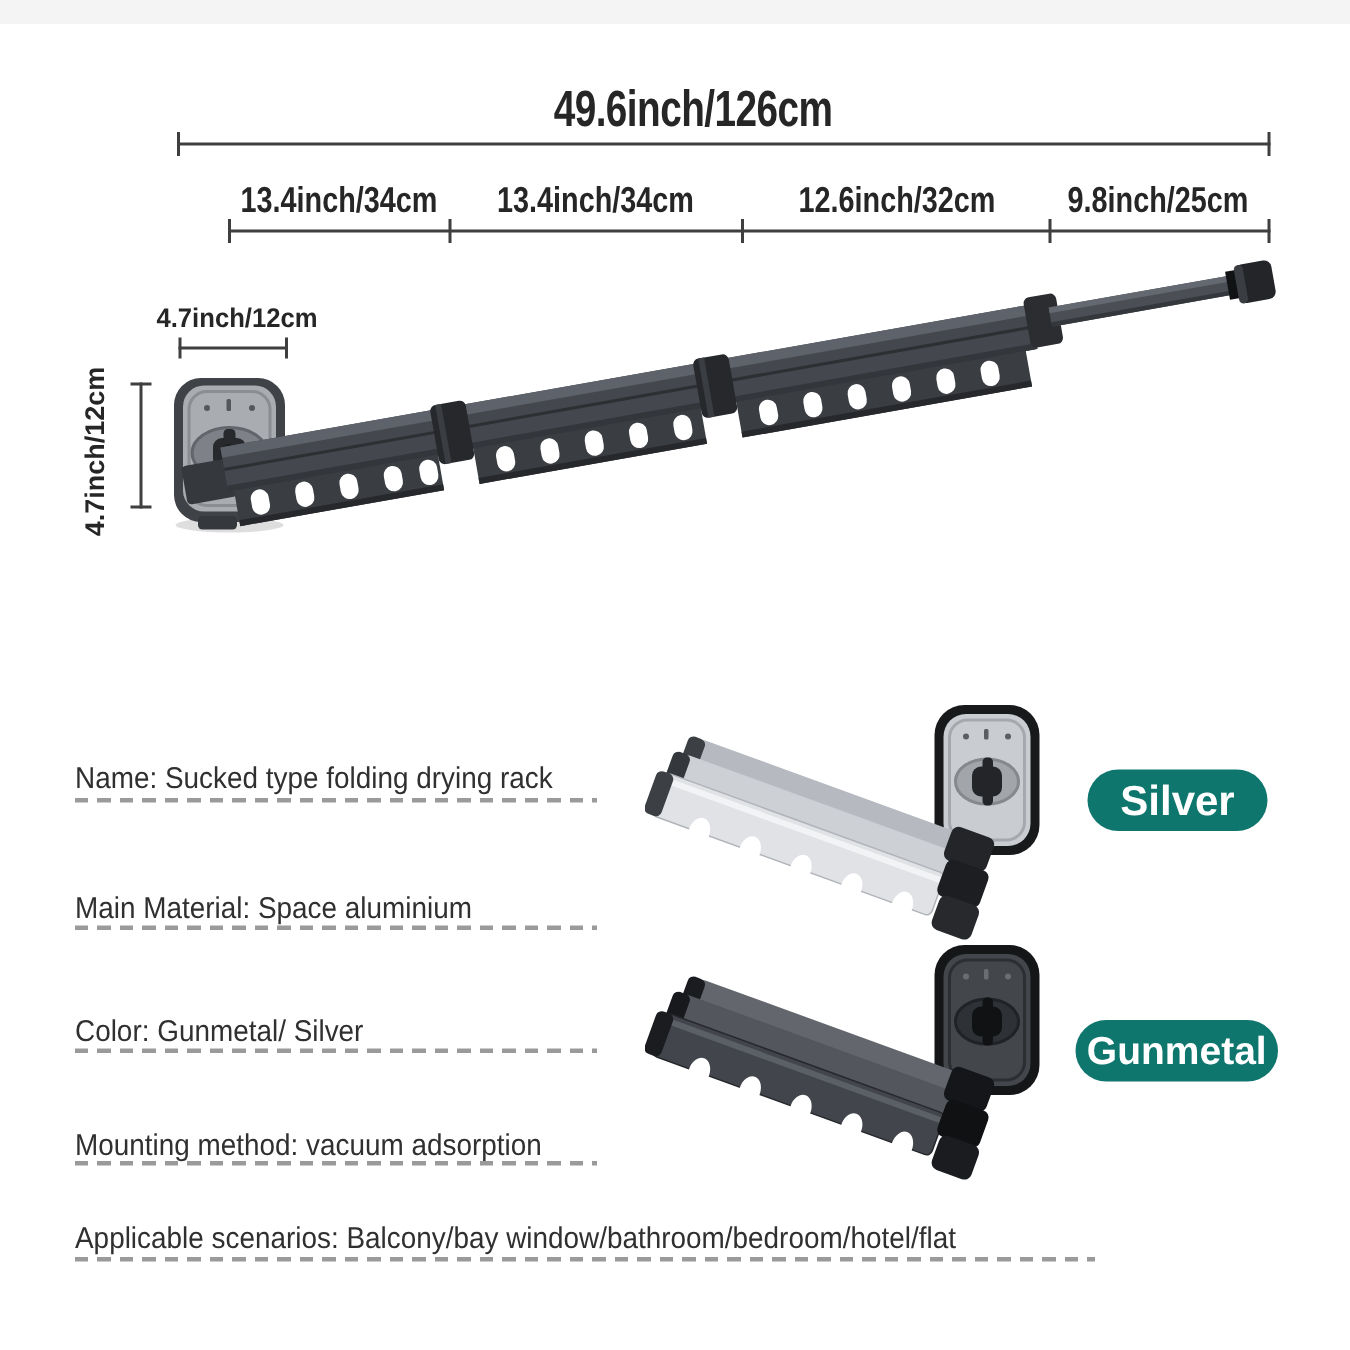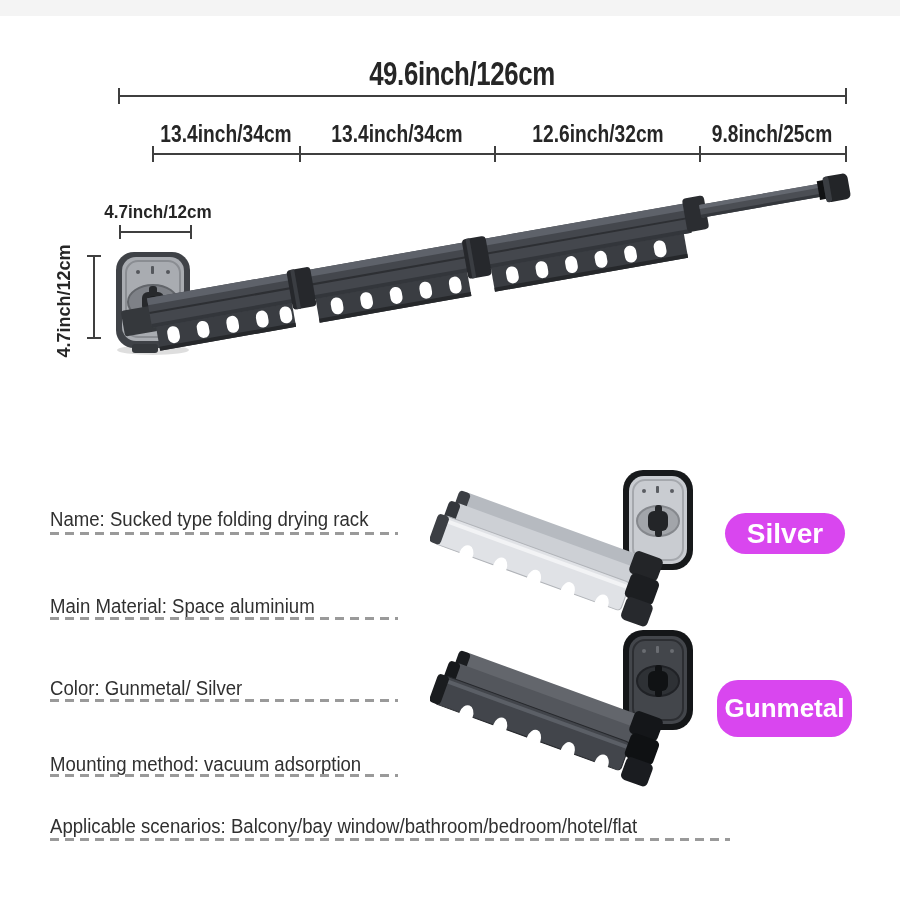--- a/index.html
+++ b/index.html
@@ -34,24 +34,24 @@
     position:absolute;left:50px;font-size:20px;color:#303030;white-space:nowrap;
     transform:scaleX(.93);transform-origin:left top;line-height:22px;
   }
   .dashline{
     position:absolute;left:50px;height:3px;
     background:repeating-linear-gradient(90deg,#9a9a9a 0 9px,transparent 9px 15px);
   }
   
   .badge{
     position:absolute;display:flex;align-items:center;justify-content:center;
-    background:#d946ef;color:#ffffff;border-radius:21px;font-weight:600;
+    background:#0f766e;color:#ffffff;border-radius:21px;font-weight:600;
   }
   .badge.silver{left:725px;top:497px;width:120px;height:41px;font-size:28px;}
-  .badge.gunmetal{left:717px;top:664px;width:135px;height:57px;font-size:26px;}
+  .badge.gunmetal{left:717px;top:664px;width:135px;height:41px;font-size:26px;}
   svg{position:absolute;display:block;}
 </style>
 </head>
 <body>
 
 <div class="canvas">
 
   <div class="dim-title">49.6inch/126cm</div>
   <div class="dim-line" style="left:118px;top:79px;width:729px;">
     <i class="tick" style="left:0;"></i>

